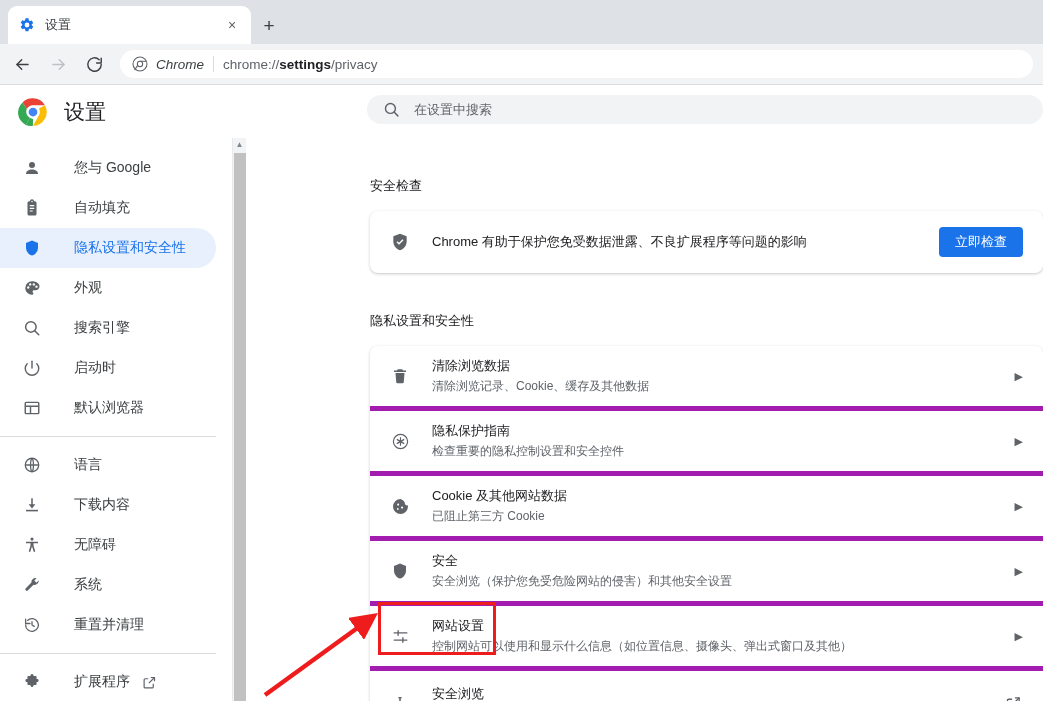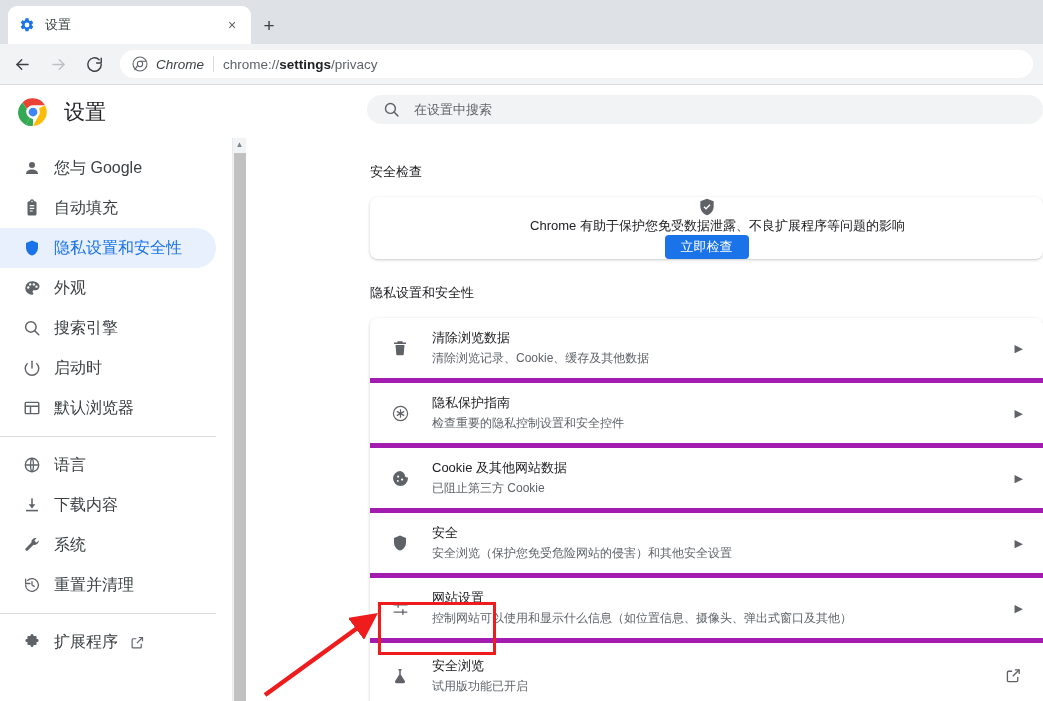--- a/index.html
+++ b/index.html
@@ -104,21 +104,21 @@
     position: relative; height: 40px; display: flex; align-items: center;
     margin: 0 16px 0 0; border-radius: 0 20px 20px 0; padding-left: 22px;
   }
   .nav-item.active { background: #e8f0fe; }
   .nav-icon {
     width: 20px; height: 20px; flex: none; color: #5f6368;
     display: flex; align-items: center; justify-content: center;
   }
   .nav-item.active .nav-icon { color: #1a73e8; }
   .nav-label {
-    margin-left: 12px; font-size: 16px; color: #3c4043; white-space: nowrap;
+    margin-left: 32px; font-size: 14px; color: #3c4043; white-space: nowrap;
   }
   .nav-item.active .nav-label { color: #1a73e8; }
   .nav-ext-icon {
     margin-left: 12px; width: 15px; height: 15px; color: #5f6368; display: flex;
   }
   .nav-sep {
     height: 1px; background: #dadce0; margin: 8px 0 8px 0; width: 216px;
   }
 
   
@@ -135,28 +135,28 @@
     position: absolute; left: 1px; top: 15px; width: 12px; height: 548px;
     background: #c1c1c1; border-radius: 0;
   }
 
   
   .main {
     position: absolute; left: 246px; top: 0; width: 797px; height: 563px;
     background: #ffffff; overflow: hidden;
   }
   .section-title {
-    font-size: 13px; color: #202124; margin: 25px 0 0 124px;
+    font-size: 13px; color: #202124; margin: 39px 0 0 124px;
   }
   .card {
     margin: 16px 0 0 124px; width: 673px; background: #ffffff;
     border-radius: 8px;
     box-shadow: 0 1px 2px rgba(60,64,67,.18), 0 1px 3px 1px rgba(60,64,67,.08);
   }
-  .card.checkup { display: flex; align-items: center; height: 62px; padding: 0 20px; flex-direction: column; }
+  .card.checkup { display: flex; align-items: center; height: 62px; padding: 0 20px; }
   .checkup-icon { width: 20px; height: 20px; flex: none; color: #5f6368; display:flex; }
   .checkup-text { margin-left: 22px; flex: 1; font-size: 13px; color: #202124; }
   .checkup-btn {
     background: #1a73e8; color: #ffffff; border: none; border-radius: 4px;
     height: 30px; padding: 0 16px; font-size: 13px; cursor: pointer;
     font-family: inherit;
   }
 
   .row {
     display: flex; align-items: center; min-height: 65px; padding: 0 20px;
@@ -346,20 +346,29 @@
       <div class="nav-item">
         <span class="nav-icon">
           <svg width="18" height="18" viewBox="0 0 24 24" fill="currentColor">
               <path d="M11 3h2v8h3.5L12 16.5 7.5 11H11z"></path>
               <rect x="4" y="18.4" width="16" height="2.1"></rect>
             </svg>
         </span>
         <span class="nav-label">下载内容</span>
       </div>
 
+      <div class="nav-item">
+        <span class="nav-icon">
+          <svg width="18" height="18" viewBox="0 0 24 24" fill="currentColor">
+              <circle cx="12" cy="4.1" r="2.1"></circle>
+              <path d="M4 7.6h16v2H14v3.1l2.4 8.1-2 .6-2.4-7.6-2.4 7.6-2-.6L10 12.7V9.6H4z"></path>
+            </svg>
+        </span>
+        <span class="nav-label">无障碍</span>
+      </div>
 
       <div class="nav-item">
         <span class="nav-icon">
           <svg width="18" height="18" viewBox="0 0 24 24" fill="currentColor">
               <path d="M21 6.4a5.4 5.4 0 0 1-7 5.2L6.3 19.3a2 2 0 0 1-2.8-2.8l7.7-7.7A5.4 5.4 0 0 1 18.2 3l-3.1 3.1 2.8 2.8L21 5.8z"></path>
             </svg>
         </span>
         <span class="nav-label">系统</span>
       </div>
 

